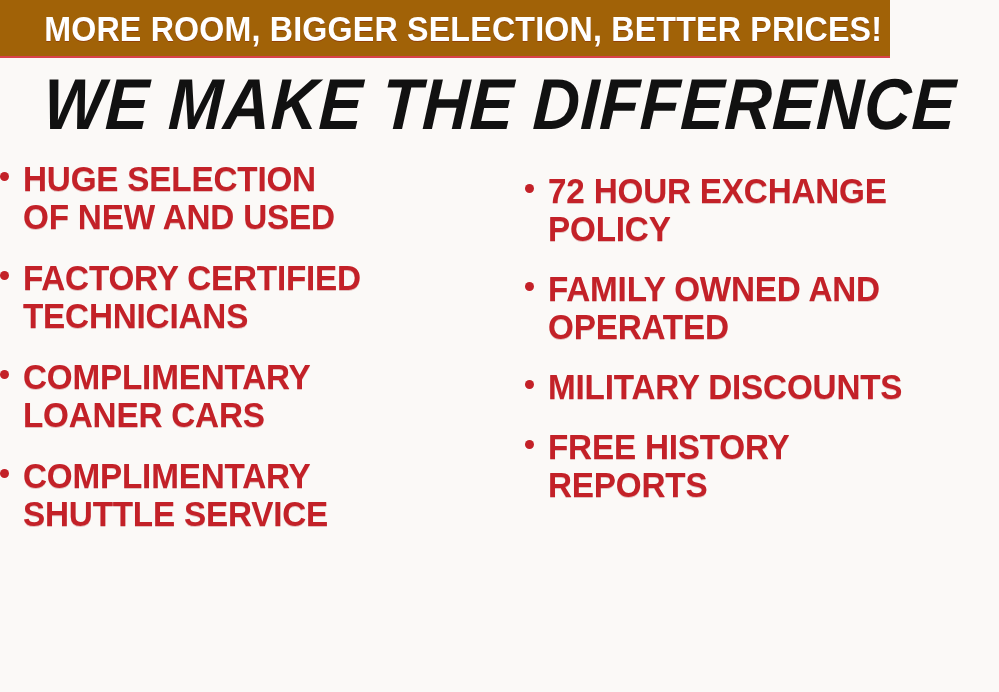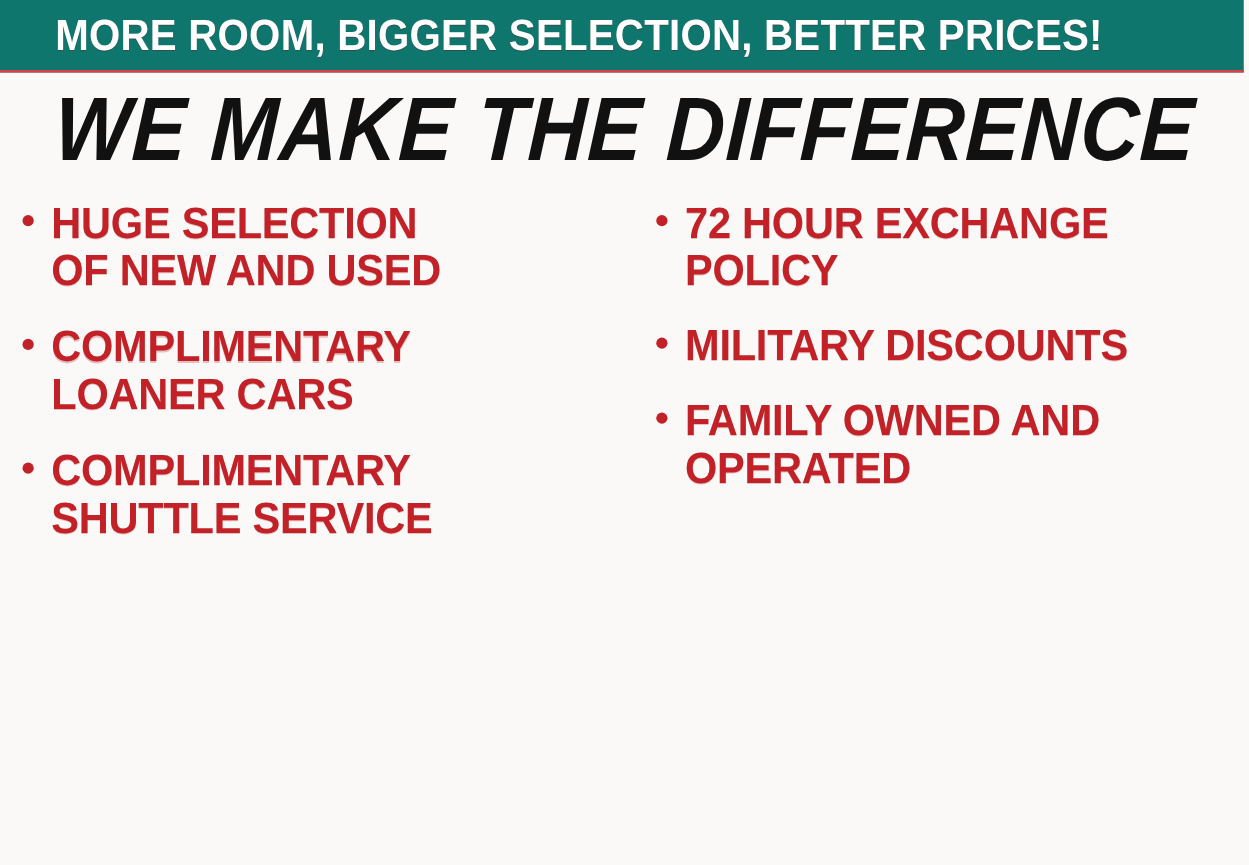--- a/index.html
+++ b/index.html
@@ -20,23 +20,23 @@
     height: 692px;
     background: #fbf9f7;
     box-sizing: border-box;
   }
 
   
   .banner {
     position: absolute;
     left: 0;
     top: 0;
-    width: 995px;
+    width: 890px;
     height: 58px;
-    background: #0f766e;
+    background: #a16207;
     border-bottom: 2px solid #d94249;
     box-sizing: border-box;
     display: flex;
     align-items: center;
   }
   .banner-text {
     color: #ffffff;
     font-family: "Liberation Sans Narrow", "Liberation Sans", sans-serif;
     font-weight: bold;
     font-size: 35px;
@@ -81,34 +81,33 @@
     width: 999px;
     height: 532px;
     display: flex;
     align-items: flex-start;
   }
   .col {
     box-sizing: border-box;
   }
   .col-left {
     width: 505px;
-    padding-left: 18px;
   }
   .col-right {
     width: 494px;
     padding-left: 20px;
   }
 
   .bullet-item {
     display: flex;
     align-items: flex-start;
     margin-bottom: 22px;
   }
   .col-left .bullet-item { margin-bottom: 23px; }
-  .col-right .bullet-item { margin-bottom: 22px; }
+  .col-right .bullet-item { margin-bottom: 22px; margin-top: 12px; }
 
   .bullet-dot {
     flex: 0 0 auto;
     width: 9px;
     height: 9px;
     border-radius: 50%;
     background: #c32128;
     margin-top: 12px;
     margin-right: 14px;
   }
@@ -142,20 +141,25 @@
 
     <div class="col col-left">
 
       <div class="bullet-item">
         <span class="bullet-dot"></span>
         <span class="bullet-label">HUGE SELECTION
 OF NEW AND USED</span>
       </div>
 
 
+      <div class="bullet-item">
+        <span class="bullet-dot"></span>
+        <span class="bullet-label">FACTORY CERTIFIED
+TECHNICIANS</span>
+      </div>
 
       <div class="bullet-item">
         <span class="bullet-dot"></span>
         <span class="bullet-label">COMPLIMENTARY
 LOANER CARS</span>
       </div>
 
       <div class="bullet-item">
         <span class="bullet-dot"></span>
         <span class="bullet-label">COMPLIMENTARY
@@ -169,27 +173,32 @@
       <div class="bullet-item">
         <span class="bullet-dot"></span>
         <span class="bullet-label">72 HOUR EXCHANGE
 POLICY</span>
       </div>
 
 
 
       <div class="bullet-item">
         <span class="bullet-dot"></span>
-        <span class="bullet-label">MILITARY DISCOUNTS</span>
-      </div>
-
-      <div class="bullet-item">
-        <span class="bullet-dot"></span>
         <span class="bullet-label">FAMILY OWNED AND
 OPERATED</span>
       </div>
 
+      <div class="bullet-item">
+        <span class="bullet-dot"></span>
+        <span class="bullet-label">MILITARY DISCOUNTS</span>
+      </div>
+
+      <div class="bullet-item">
+        <span class="bullet-dot"></span>
+        <span class="bullet-label">FREE HISTORY
+REPORTS</span>
+      </div>
 
     </div>
 
   </div>
 
 </div>
 
 </body></html>

